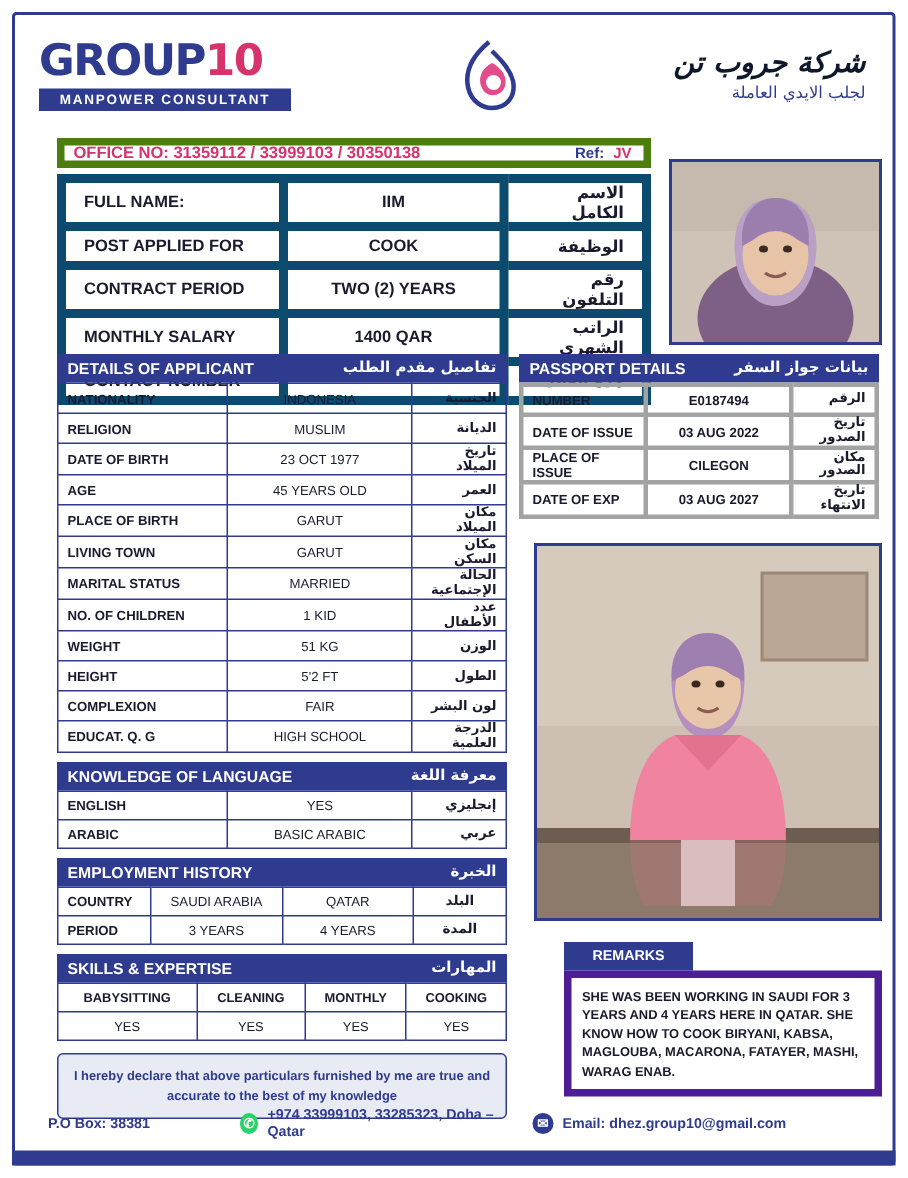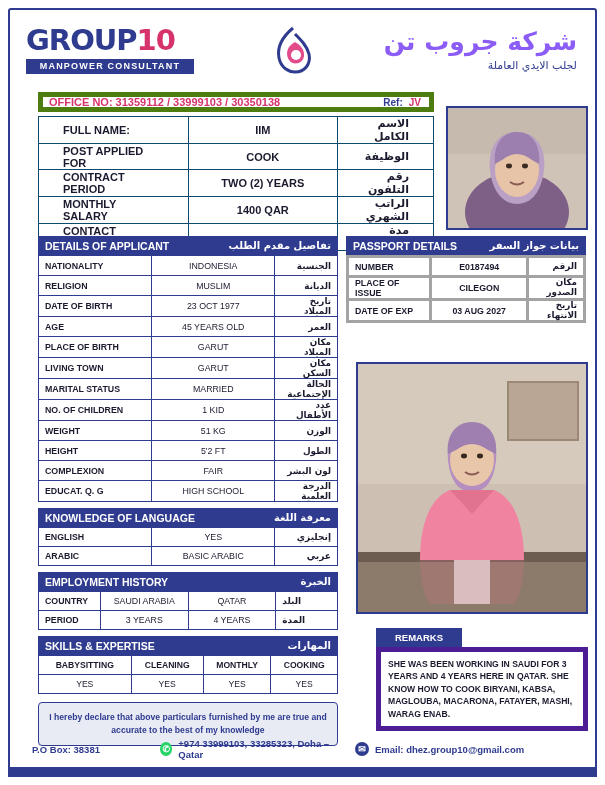--- a/index.html
+++ b/index.html
@@ -36,22 +36,23 @@
   .logo-main .ten { color:#d6336c; }
   .logo-sub {
     margin-top:4px;
     background:#2e3b8f; color:#fff; font-size:9px; letter-spacing:1.2px;
     text-align:center; padding:2px 0 3px 0; font-weight:bold; width:168px;
   }
   .logo-mid { width:120px; display:flex; justify-content:center; align-items:center;}
   .arabic-block { text-align:right; padding-right:16px; }
   .ar-title {
     font-family:"DejaVu Sans", sans-serif;
-    font-size:25px; font-weight:bold; color:#8b5cf6; line-height:1.1;
+    font-size:19px; font-weight:bold; color:#0f172a; line-height:1.1;
     direction:rtl;
+    font-style:italic;
   }
   .ar-sub {
     font-family:"DejaVu Sans", sans-serif;
     font-size:11px; color:#2e3b8f; direction:rtl; margin-top:3px;
   }
 
   
   .office-bar {
     position:absolute; left:38px; top:92px; width:396px; height:20px;
     border:5px solid #4d7c0f;
@@ -62,22 +63,22 @@
   }
   .ref-label { color:#2e3b8f; font-weight:bold; font-size:10px; padding-right:6px; }
   .ref-val { color:#d6336c; font-weight:bold; font-size:10px; padding-right:8px; }
 
   
   .top-table {
     position:absolute; left:38px; top:116px; width:396px;
     border:1px solid #2e3b8f; border-collapse:collapse;
   }
   .top-table td {
-    border:1px solid #0c4a6e;
-    height:26px; font-size:11px; padding:0 24px;
+    border:6px solid #0c4a6e;
+    height:26px; font-size:11px; padding:0 12px;
   }
   .tt-label { width:150px; font-weight:bold; color:#1a1a2e; font-size:11.5px;}
   .tt-val   { width:150px; text-align:center; font-weight:bold; font-size:11.5px;}
   .tt-ar    { width:96px; text-align:right; font-family:"DejaVu Sans", sans-serif;
               font-size:11px; direction:rtl; font-weight:bold;}
   .tt-name { font-weight:bold; }
 
   
   .photo-top {
     position:absolute; left:446px; top:106px; width:142px; height:124px;
@@ -113,21 +114,21 @@
   .lang-table .l1 { width:112px; font-weight:bold; }
   .lang-table .l2 { width:122px; text-align:center; }
   .lang-table .l3 { width:62px; text-align:right; font-family:"DejaVu Sans", sans-serif;
                     font-size:9px; direction:rtl; font-weight:bold;}
 
   .emp-table { width:100%; border-collapse:collapse; }
   .emp-table td { border:1px solid #2e3b8f; height:19px; font-size:8.8px; padding:0 6px; }
   .emp-table .e1 { width:62px; font-weight:bold;}
   .emp-table .e2 { width:88px; text-align:center;}
   .emp-table .e3 { width:88px; text-align:center;}
-  .emp-table .e4 { width:62px; text-align:left; font-family:"DejaVu Sans", sans-serif;
+  .emp-table .e4 { width:62px; text-align:center; font-family:"DejaVu Sans", sans-serif;
                    font-size:9px; direction:rtl; font-weight:bold;}
 
   .skills-table { width:100%; border-collapse:collapse; }
   .skills-table td { border:1px solid #2e3b8f; height:19px; font-size:8.6px;
                      text-align:center; }
   .skills-table .sk-head { font-weight:bold; }
 
   .declare {
     margin-top:8px; border:1px solid #2e3b8f; border-radius:4px;
     background:#e8eaf4; color:#2e3b8f; font-size:8.6px; font-weight:bold;
@@ -398,20 +399,25 @@
       <span class="ar">بيانات جواز السفر</span>
     </div>
     <table class="pass-table">
       <tbody>
           <tr>
             <td class="p-label">NUMBER</td>
             <td class="p-val">E0187494</td>
             <td class="p-ar">الرقم</td>
           </tr>
       <tr>
+            <td class="p-label">DATE OF ISSUE</td>
+            <td class="p-val">03 AUG 2022</td>
+            <td class="p-ar">تاريخ الصدور</td>
+          </tr>
+      <tr>
             <td class="p-label">PLACE OF ISSUE</td>
             <td class="p-val">CILEGON</td>
             <td class="p-ar">مكان الصدور</td>
           </tr>
       <tr>
             <td class="p-label">DATE OF EXP</td>
             <td class="p-val">03 AUG 2027</td>
             <td class="p-ar">تاريخ الانتهاء</td>
           </tr>
     </tbody>

